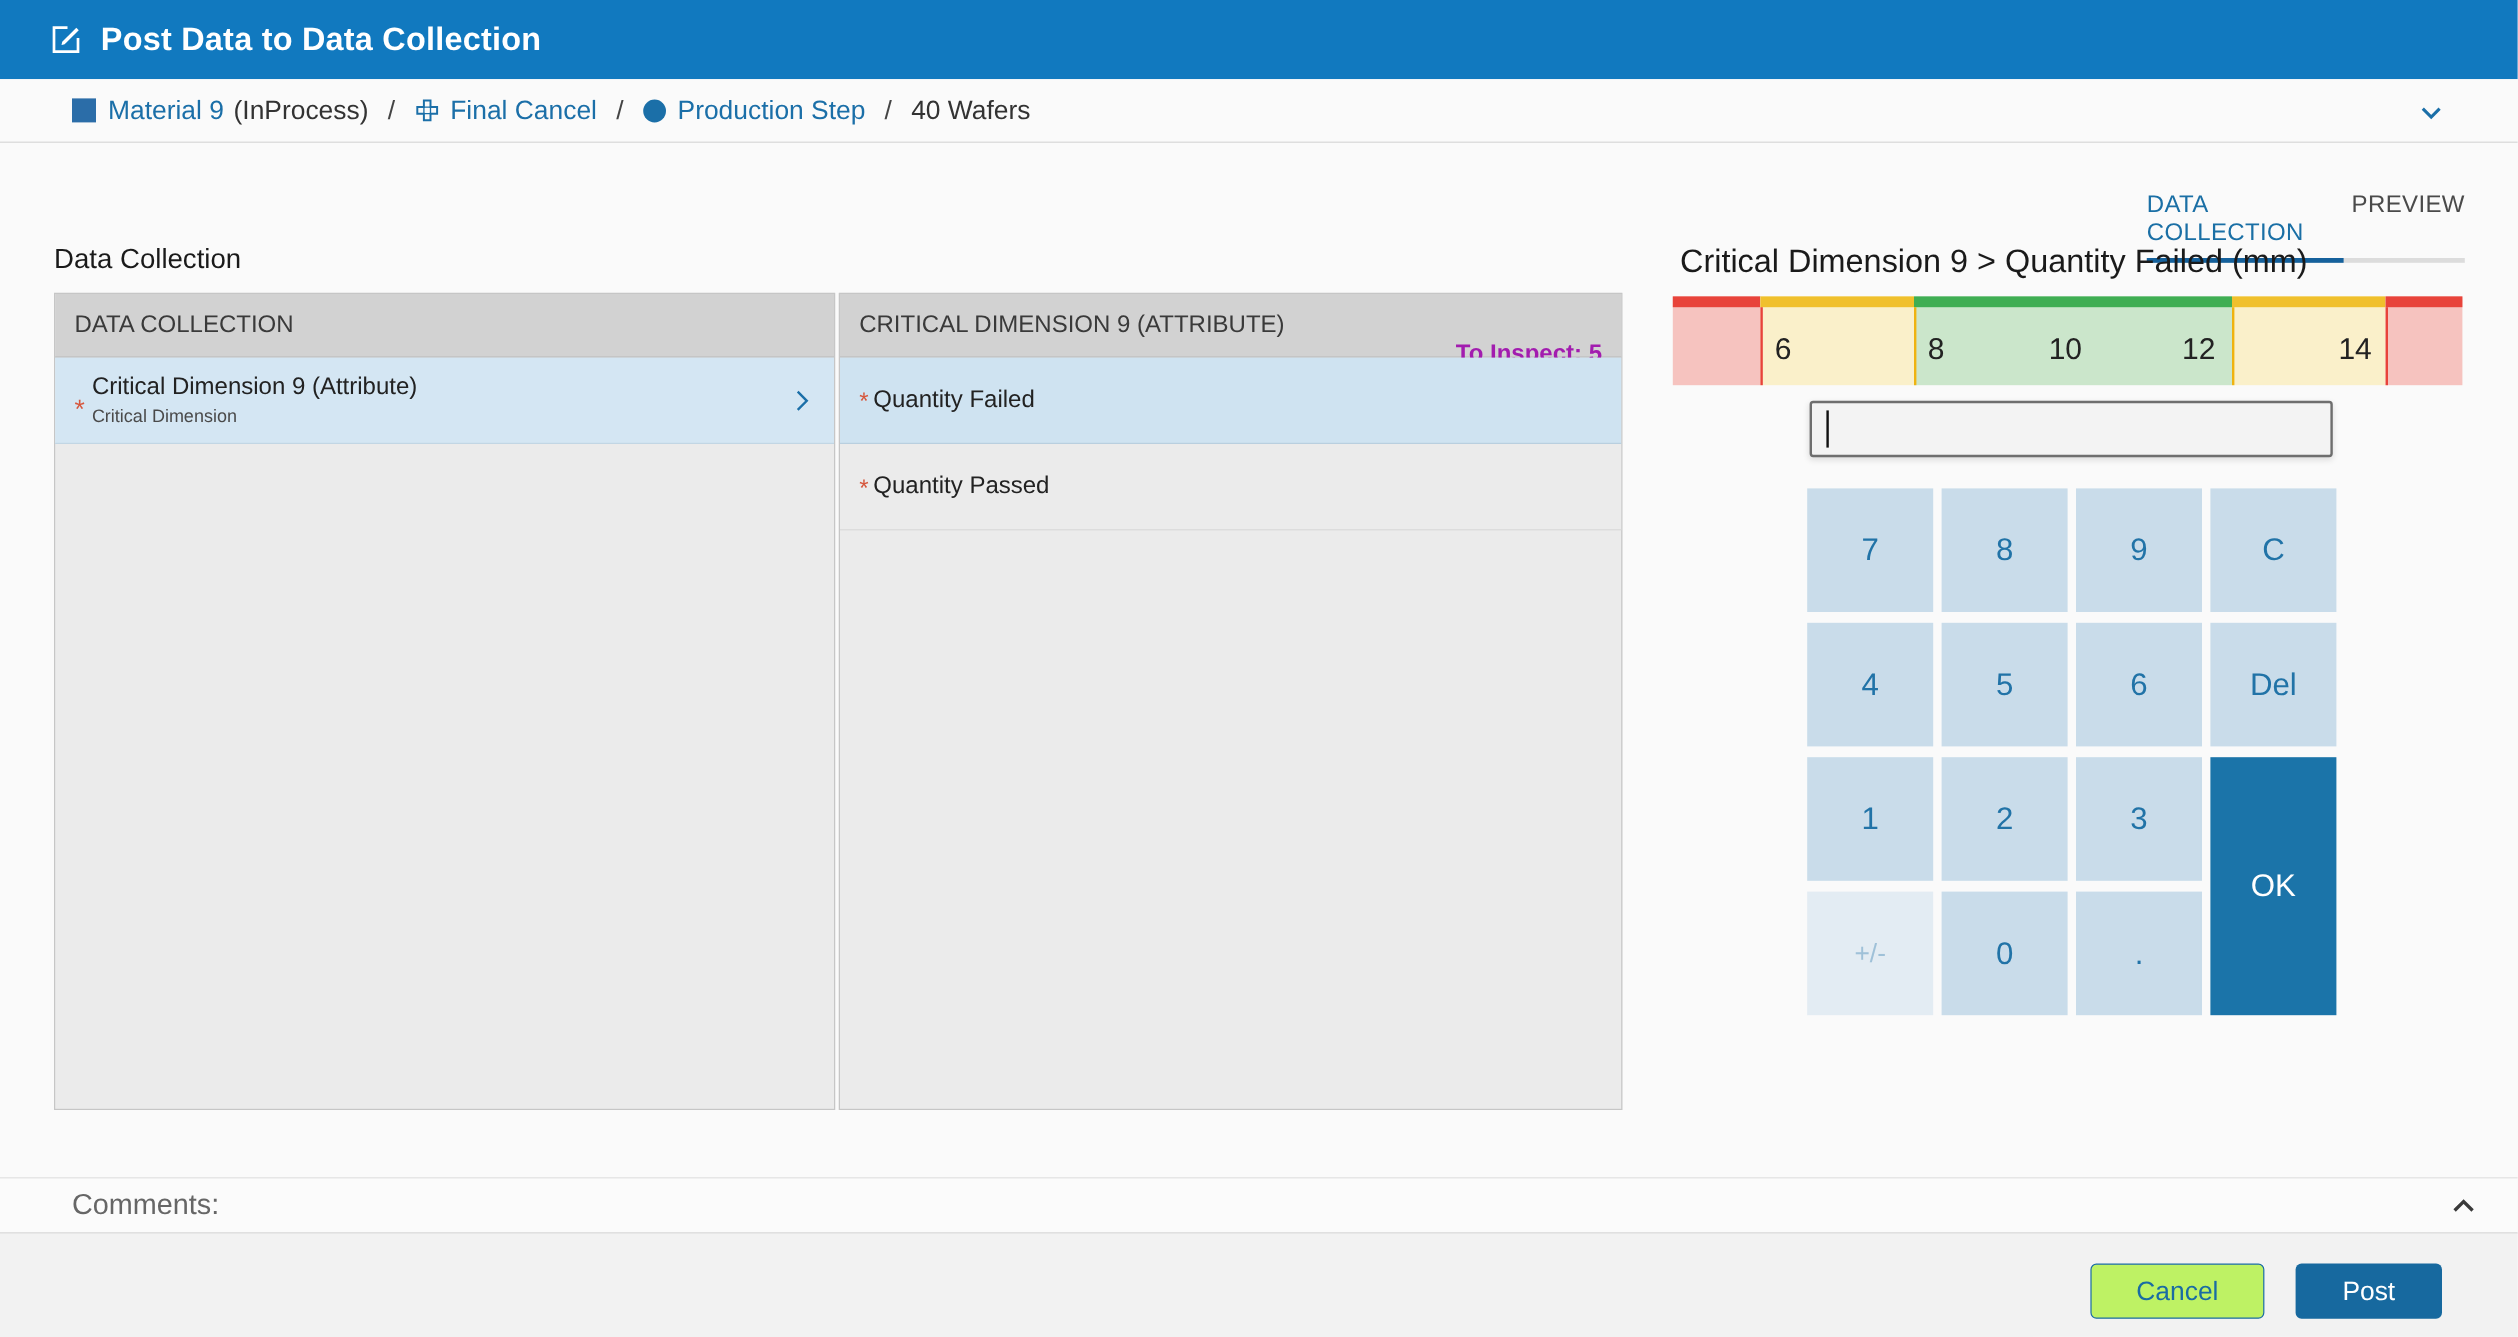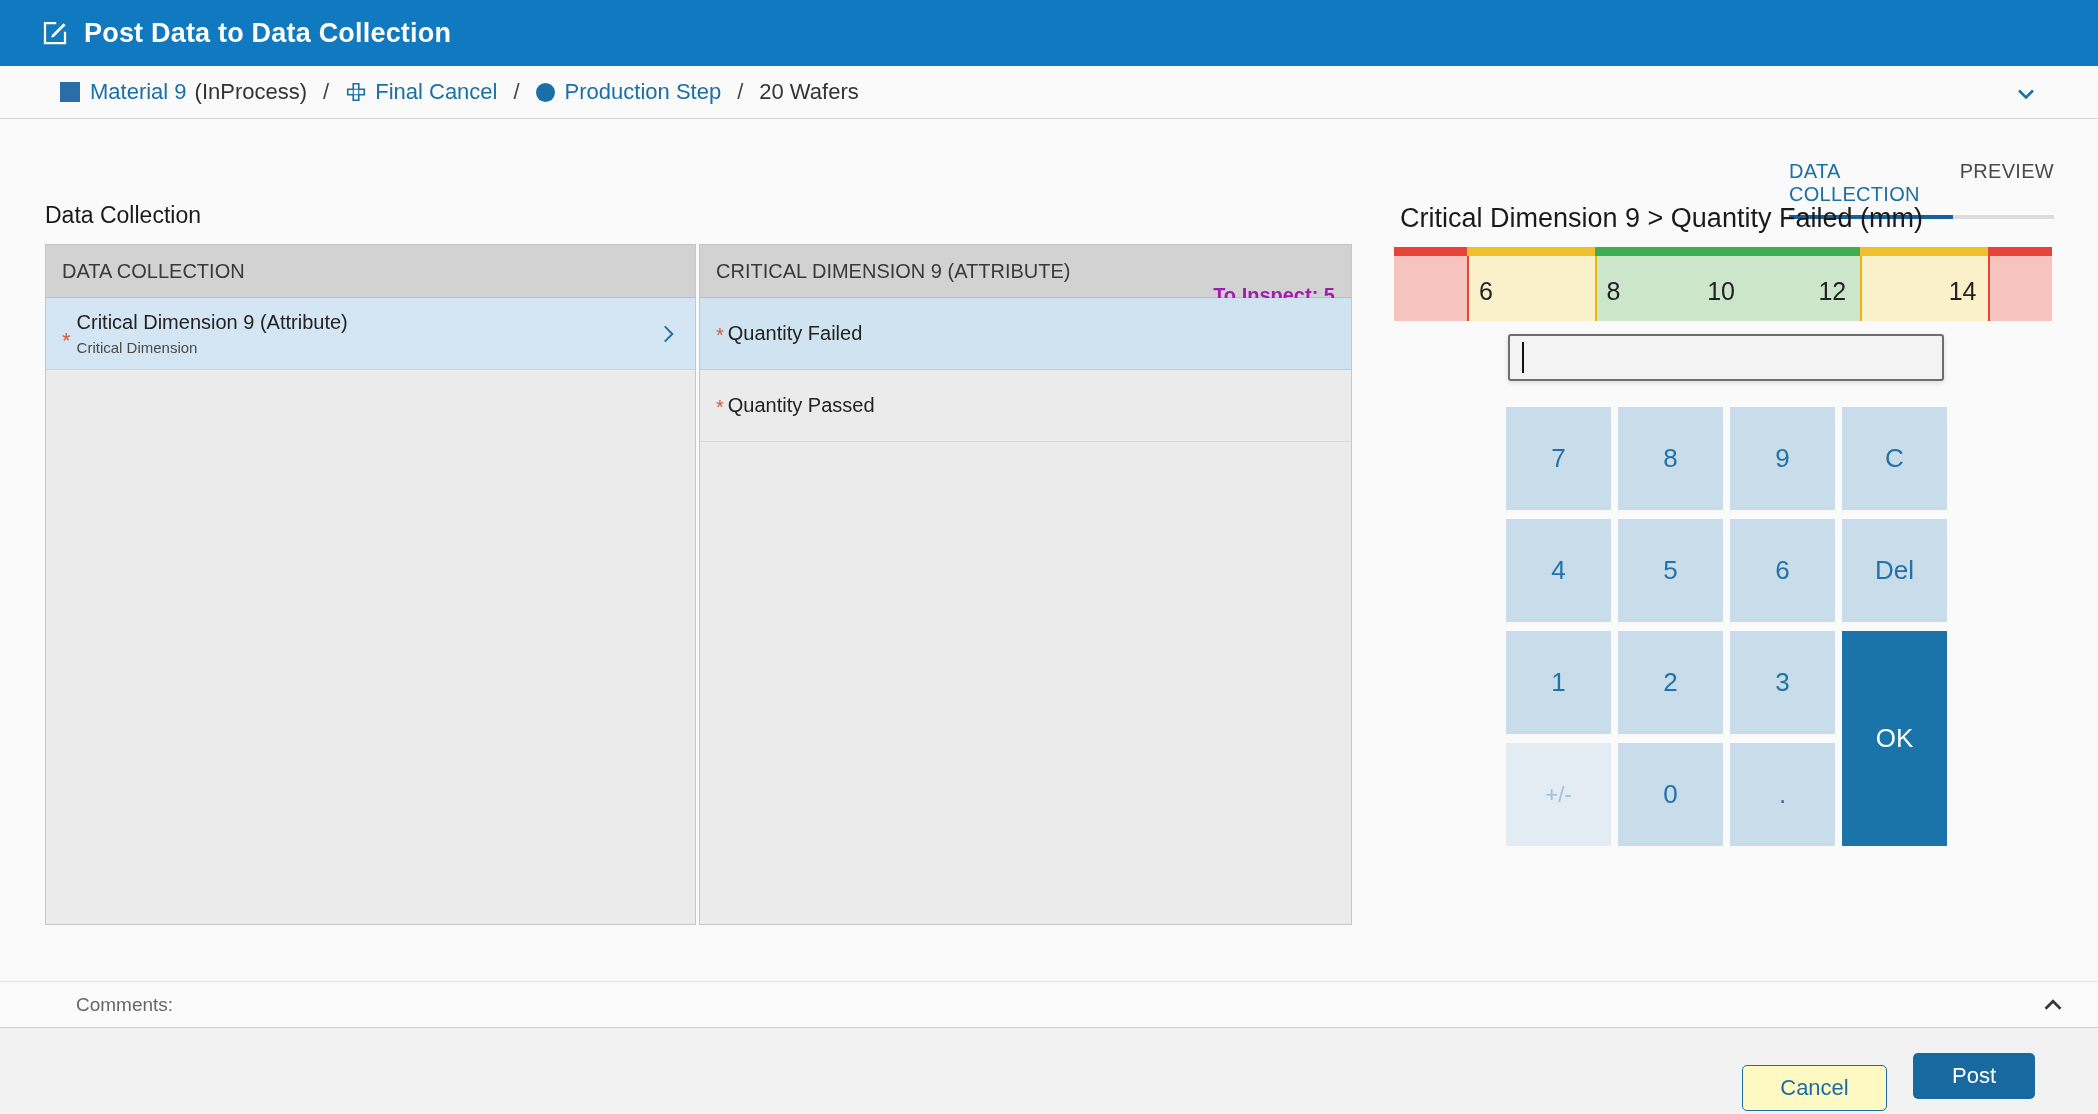--- a/index.html
+++ b/index.html
@@ -68,25 +68,25 @@
   .numinput{position:absolute;left:1508px;top:334px;width:436px;height:47px;background:#f3f3f3;border:2px solid #6e6e6e;border-radius:3px;box-sizing:border-box;box-shadow:0 2px 5px rgba(0,0,0,.12);font-size:24px;padding:0 10px;color:#111;}
   .caret{position:absolute;left:1522px;top:342px;width:2px;height:31px;background:#111;}
 
   .keypad{position:absolute;left:1506px;top:407px;width:441px;display:grid;grid-template-columns:repeat(4,1fr);grid-auto-rows:103px;column-gap:7px;row-gap:9px;}
   .key{background:#c9dcea;border:none;color:#2173a7;font-size:26px;font-family:"Liberation Sans",sans-serif;cursor:pointer;padding:0;}
   .key.muted{background:#e3ecf3;color:#9fc1d8;font-size:22px;}
   .key.ok{grid-column:4;grid-row:3/5;background:#1b74a9;color:#fff;}
 
   
   .comments{position:absolute;left:0;top:981px;width:100%;height:47px;background:#fbfbfb;border-top:1px solid #e2e2e2;border-bottom:1px solid #cdcdcd;display:flex;align-items:center;box-sizing:border-box;}
-  .comments .clabel{margin-left:76px;font-size:19px;color:#666;}
+  .comments .clabel{margin-left:60px;font-size:24px;color:#666;}
   .comments .cchev{margin-left:auto;margin-right:30px;width:30px;height:30px;cursor:pointer;}
   .footer{position:absolute;left:0;top:1028px;width:100%;height:86px;background:#f2f2f2;}
   .btn{position:absolute;top:25px;height:46px;border-radius:5px;font-size:22px;font-family:"Liberation Sans",sans-serif;cursor:pointer;box-sizing:border-box;}
-  .btn.cancel{left:1742px;width:145px;background:#fef9c3;border:1px solid #1a6ca3;color:#1a6ca3;margin-top:12px;}
+  .btn.cancel{left:1742px;width:145px;background:#bef264;border:1px solid #1a6ca3;color:#1a6ca3;}
   .btn.post{left:1913px;width:122px;background:#17699f;border:none;color:#fff;}
 </style>
 </head>
 <body>
 
 <div id="app">
 
   <div class="titlebar">
     <svg class="hicon" viewBox="0 0 24 24">
       <path d="M20 11v9H4V4h9" fill="none" stroke="#fff" stroke-width="1.8"></path>
@@ -103,21 +103,21 @@
       <span class="sep">/</span>
       <svg class="picon" viewBox="0 0 24 24">
         <path d="M9 3h6v6h6v6h-6v6H9v-6H3V9h6z" fill="none" stroke="#1b6fa8" stroke-width="1.8"></path>
         <path d="M9 9h6v6H9z" fill="none" stroke="#1b6fa8" stroke-width="1.2"></path>
       </svg>
       <span class="link">Final Cancel</span>
       <span class="sep">/</span>
       <span class="circ"></span>
       <span class="link">Production Step</span>
       <span class="sep">/</span>
-      <span class="plain">20 Wafers</span>
+      <span class="plain">40 Wafers</span>
     </div>
     <svg class="crumb-chevron" viewBox="0 0 24 24">
       <polyline points="6,9 12,15 18,9" fill="none" stroke="#1b6fa8" stroke-width="2.2"></polyline>
     </svg>
   </div>
 
   <div class="tabs">
     <div class="labels">
       <span class="tab active">DATA COLLECTION</span>
       <span class="tab inactive">PREVIEW</span>

